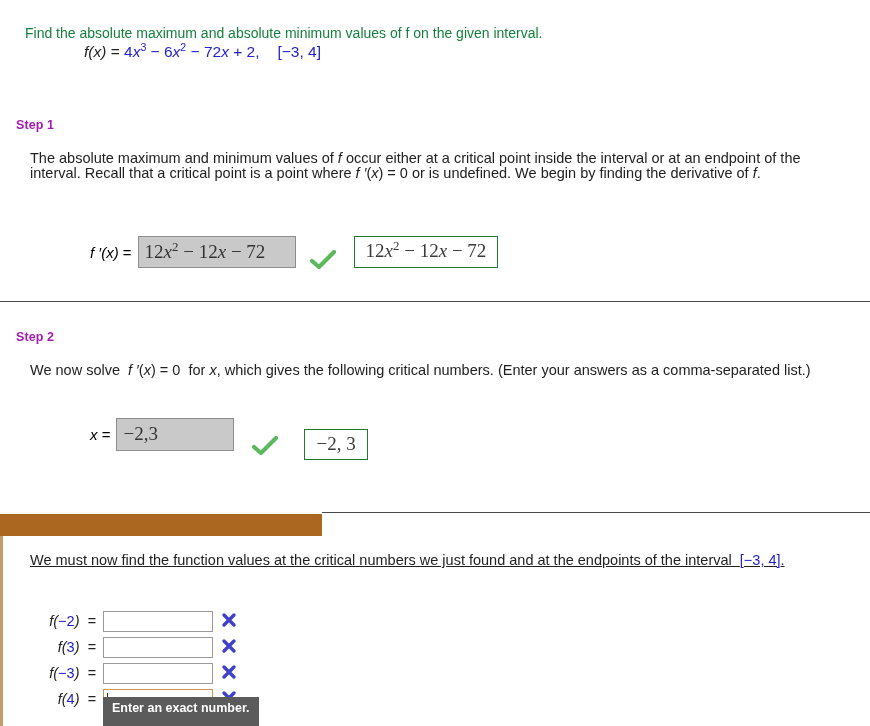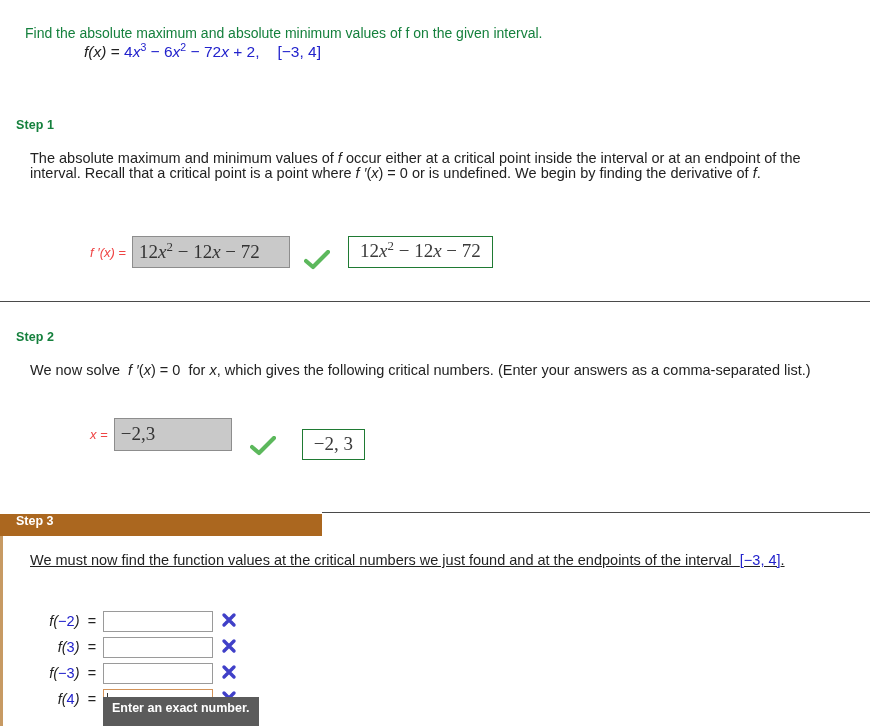--- a/index.html
+++ b/index.html
@@ -38,21 +38,21 @@
     font-size: 15.5px;
     white-space: nowrap;
   }
   .eq-gap { display: inline-block; width: 18px; }
 
   
   .step-label {
     position: absolute;
     font-weight: bold;
     font-size: 12.5px;
-    color: #15803d;
+    color: #a21caf;
     letter-spacing: 0.1px;
   }
   #step1-label { left: 16px; top: 118px; }
   #step2-label { left: 16px; top: 330px; }
 
   
   .body-text {
     position: absolute;
     left: 30px;
     font-size: 14.5px;
@@ -77,23 +77,23 @@
   
   .answer-row {
     position: absolute;
     display: flex;
     align-items: center;
   }
   #step1-answer { left: 90px; top: 236px; }
   #step2-answer { left: 90px; top: 418px; }
 
   .ans-prefix {
-    font-size: 13px;
+    font-size: 15px;
     font-style: italic;
-    color: #ef4444;
+    color: #000000;
     margin-right: 6px;
     white-space: nowrap;
   }
   .ans-prefix .nonital { font-style: normal; }
 
   .filled-input {
     background: #c9c9c9;
     border: 1px solid #8d8d8d;
     color: #333333;
     font-family: "Liberation Serif", serif;
@@ -132,23 +132,23 @@
     left: 0;
     top: 514px;
     width: 322px;
     height: 22px;
     background: #ab671f;
     box-sizing: border-box;
   }
   #step3-header span {
     position: absolute;
     left: 16px;
-    top: 0;
+    top: 20px;
     color: #ffffff;
-    font-weight: bold;
+    font-weight: normal;
     font-size: 12.5px;
   }
   #step3-left-border {
     position: absolute;
     left: 0;
     top: 536px;
     width: 3px;
     height: 190px;
     background: #c79a63;
   }

